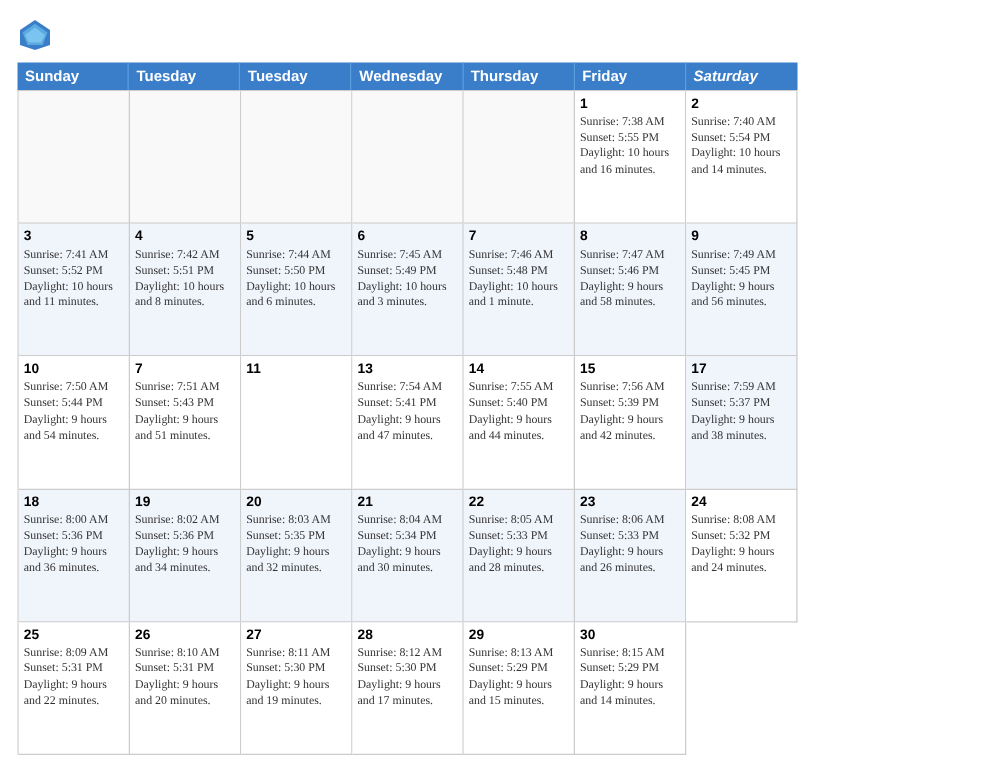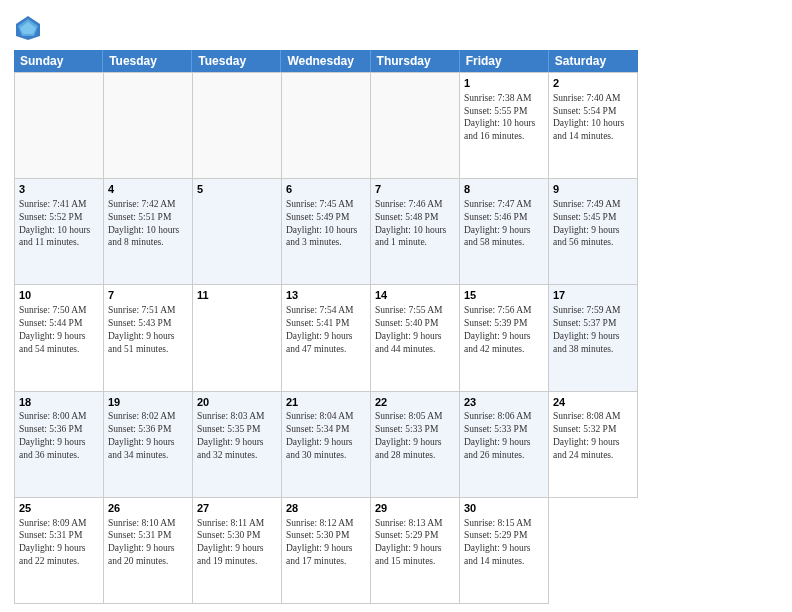--- a/index.html
+++ b/index.html
@@ -72,21 +72,21 @@
       background: #3a7dc9;
       color: #fff;
     }
     .cal-header-cell {
       padding: 4px 6px;
       font-size: 12px;
       font-weight: bold;
       text-align: left;
       border-right: 1px solid #5a9de0;
     }
-    .cal-header-cell:last-child { border-right: none; }
+    .cal-header-cell:last-child { border-right: none; font-style: italic; }
     .cal-body {
       display: grid;
       grid-template-columns: repeat(7, 1fr);
       grid-template-rows: repeat(5, 1fr);
       flex: 1;
       border-left: 1px solid #ccc;
       border-top: 1px solid #ccc;
     }
     .cal-cell {
       border-right: 1px solid #ccc;
@@ -149,21 +149,21 @@
     <div class="cal-body" id="cal-body">
         <div class="cal-cell empty"></div>
         <div class="cal-cell empty"></div>
         <div class="cal-cell empty"></div>
         <div class="cal-cell empty"></div>
         <div class="cal-cell empty"></div>
         <div class="cal-cell"><span class="day-num">1</span><span class="day-info">Sunrise: 7:38 AM<br>Sunset: 5:55 PM<br>Daylight: 10 hours and 16 minutes.</span></div>
         <div class="cal-cell"><span class="day-num">2</span><span class="day-info">Sunrise: 7:40 AM<br>Sunset: 5:54 PM<br>Daylight: 10 hours and 14 minutes.</span></div>
         <div class="cal-cell alt-row"><span class="day-num">3</span><span class="day-info">Sunrise: 7:41 AM<br>Sunset: 5:52 PM<br>Daylight: 10 hours and 11 minutes.</span></div>
         <div class="cal-cell alt-row"><span class="day-num">4</span><span class="day-info">Sunrise: 7:42 AM<br>Sunset: 5:51 PM<br>Daylight: 10 hours and 8 minutes.</span></div>
-        <div class="cal-cell alt-row"><span class="day-num">5</span></div>
+        <div class="cal-cell alt-row"><span class="day-num">5</span><span class="day-info">Sunrise: 7:44 AM<br>Sunset: 5:50 PM<br>Daylight: 10 hours and 6 minutes.</span></div>
         <div class="cal-cell alt-row"><span class="day-num">6</span><span class="day-info">Sunrise: 7:45 AM<br>Sunset: 5:49 PM<br>Daylight: 10 hours and 3 minutes.</span></div>
         <div class="cal-cell alt-row"><span class="day-num">7</span><span class="day-info">Sunrise: 7:46 AM<br>Sunset: 5:48 PM<br>Daylight: 10 hours and 1 minute.</span></div>
         <div class="cal-cell alt-row"><span class="day-num">8</span><span class="day-info">Sunrise: 7:47 AM<br>Sunset: 5:46 PM<br>Daylight: 9 hours and 58 minutes.</span></div>
         <div class="cal-cell alt-row"><span class="day-num">9</span><span class="day-info">Sunrise: 7:49 AM<br>Sunset: 5:45 PM<br>Daylight: 9 hours and 56 minutes.</span></div>
         <div class="cal-cell"><span class="day-num">10</span><span class="day-info">Sunrise: 7:50 AM<br>Sunset: 5:44 PM<br>Daylight: 9 hours and 54 minutes.</span></div>
         <div class="cal-cell"><span class="day-num">7</span><span class="day-info">Sunrise: 7:51 AM<br>Sunset: 5:43 PM<br>Daylight: 9 hours and 51 minutes.</span></div>
         <div class="cal-cell"><span class="day-num">11</span></div>
         <div class="cal-cell"><span class="day-num">13</span><span class="day-info">Sunrise: 7:54 AM<br>Sunset: 5:41 PM<br>Daylight: 9 hours and 47 minutes.</span></div>
         <div class="cal-cell"><span class="day-num">14</span><span class="day-info">Sunrise: 7:55 AM<br>Sunset: 5:40 PM<br>Daylight: 9 hours and 44 minutes.</span></div>
         <div class="cal-cell"><span class="day-num">15</span><span class="day-info">Sunrise: 7:56 AM<br>Sunset: 5:39 PM<br>Daylight: 9 hours and 42 minutes.</span></div>

